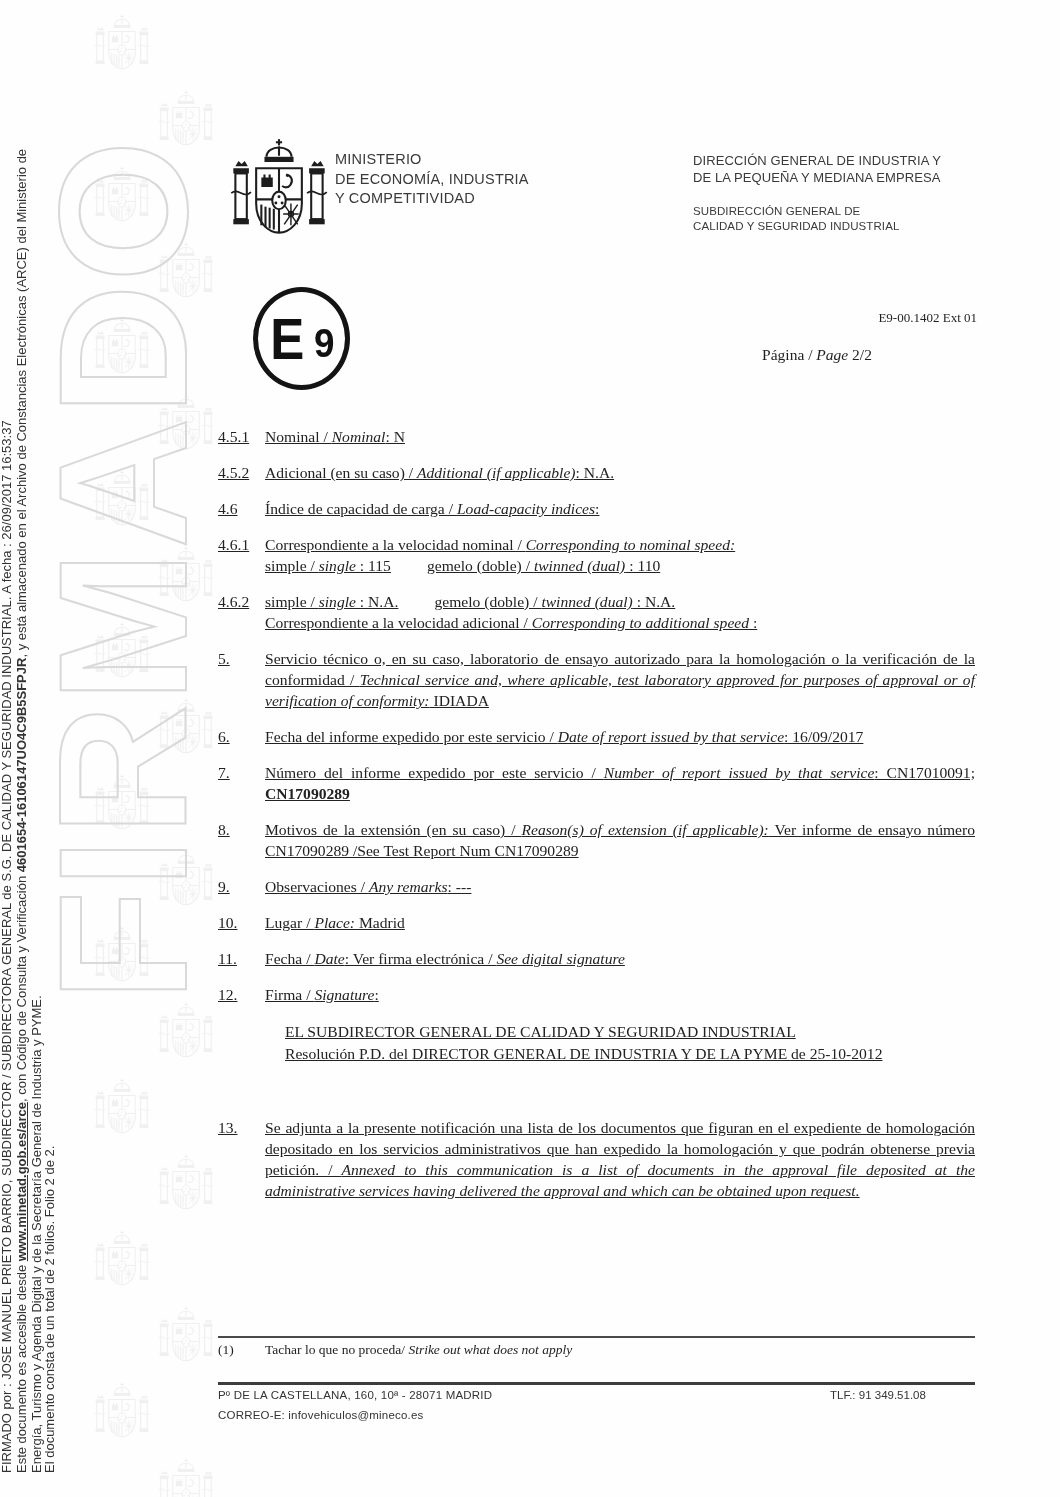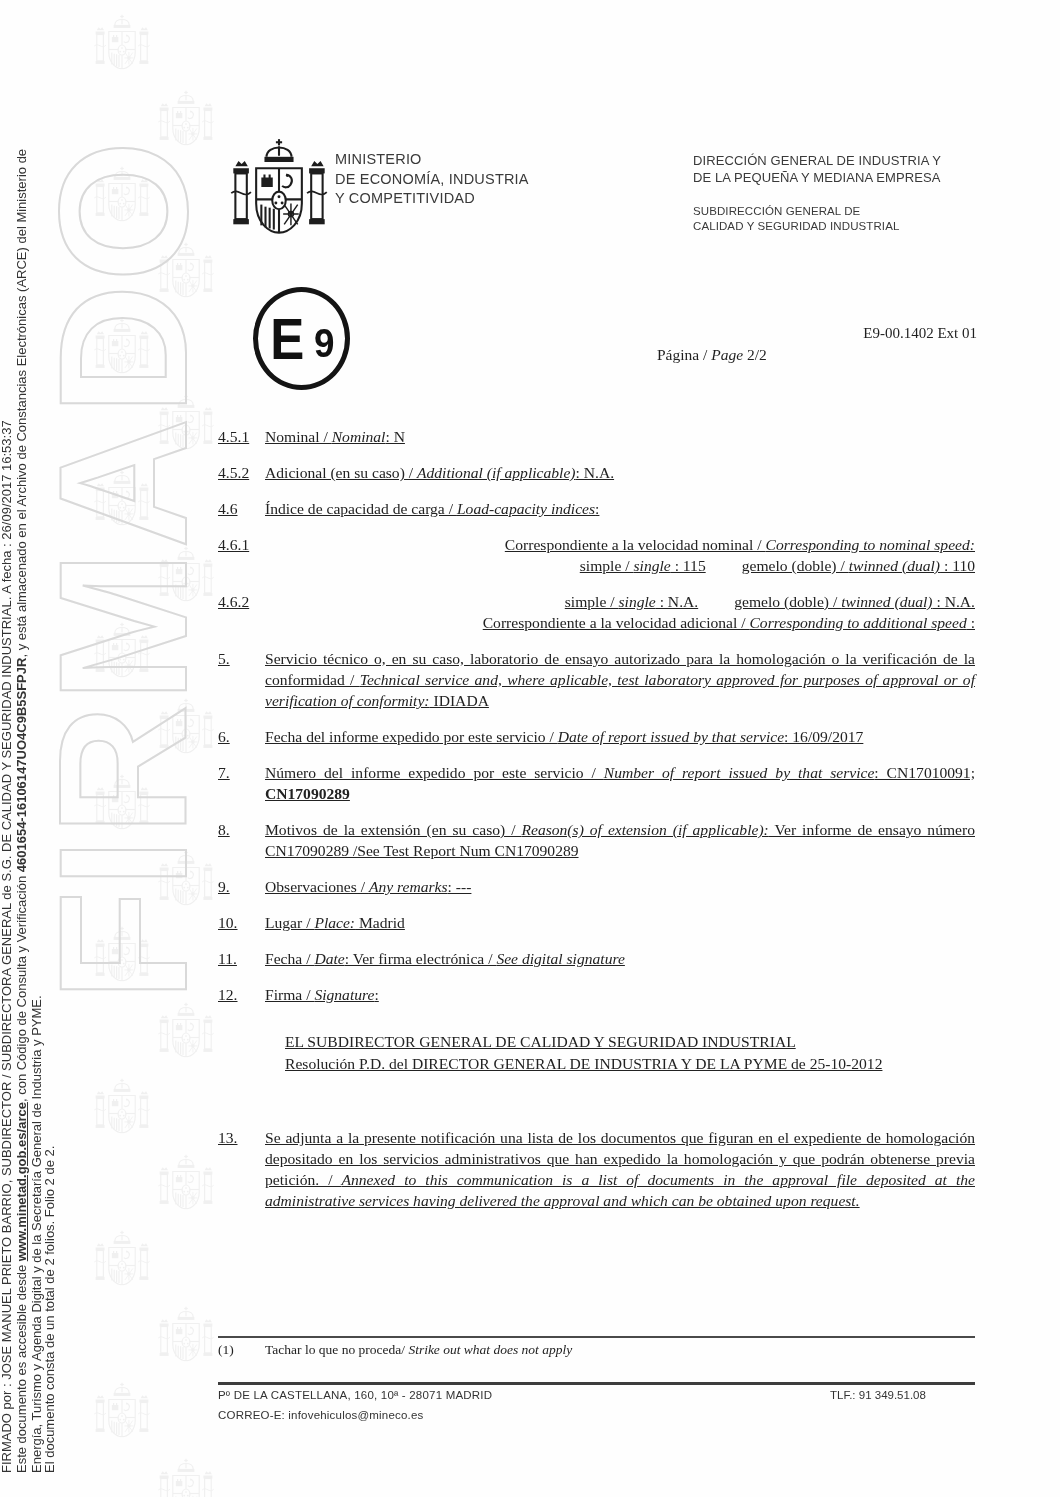--- a/index.html
+++ b/index.html
@@ -26,34 +26,34 @@
       font-size:13px;line-height:17px;color:#3a3a3a;white-space:pre-line;letter-spacing:.1px;}
   .sdg{position:absolute;left:693px;top:204px;font-family:"Liberation Sans", sans-serif;
        font-size:11.5px;line-height:15px;color:#3a3a3a;white-space:pre-line;letter-spacing:.1px;}
 
   .emark{position:absolute;left:253px;top:287px;width:87px;height:93px;border:5px solid #141414;
          border-radius:50%;display:flex;align-items:center;justify-content:center;color:#111;}
   .emark .e{font-family:"Liberation Sans", sans-serif;font-weight:600;font-size:58px;
             transform:scaleX(.88);line-height:1;}
   .emark .n9{font-family:"Liberation Sans", sans-serif;font-weight:600;font-size:40px;
              margin-left:7px;transform:translateY(4px) scaleX(.92);line-height:1;}
-  .ref{position:absolute;left:657px;top:325px;width:320px;text-align:right;font-size:15px;color:#1f1f1f;}
-  .page-ind{position:absolute;left:657px;top:346px;width:320px;text-align:left;font-size:15.5px;color:#1f1f1f;}
+  .ref{position:absolute;left:657px;top:310px;width:320px;text-align:right;font-size:13px;color:#1f1f1f;}
+  .page-ind{position:absolute;left:657px;top:346px;width:320px;text-align:center;font-size:15.5px;color:#1f1f1f;}
 
   
   .doc-body{position:absolute;left:218px;top:426px;width:757px;font-size:15.6px;color:#222;text-decoration:underline;}
   .item{display:flex;margin-bottom:15px;}
   .item .num{flex:0 0 47px;line-height:21px;}
   .item .content{flex:1;line-height:21px;text-align:justify;}
-  .item .content .line{text-align:right;}
+  .item .content .line{text-align:left;}
   .it{font-style:italic;}
   .bd{font-weight:bold;}
   .un{text-decoration:underline;}
   .tab{display:inline-block;width:36px;}
-  .sig-block{margin:26px 0 0 67px;line-height:21.5px;font-size:15.6px;}
+  .sig-block{margin:16px 0 0 67px;line-height:21.5px;font-size:15.6px;}
   .item-13{margin-top:53px;}
 
   
   .fn-rule{position:absolute;left:218px;top:1336px;width:757px;height:2px;background:#4a4a4a;}
   .footnote{position:absolute;left:218px;top:1342px;width:757px;display:flex;font-size:13.5px;color:#222;}
   .footnote .num{flex:0 0 47px;}
   .ft-rule{position:absolute;left:218px;top:1382px;width:757px;height:3px;background:#3d3d3d;}
   .footer-address{position:absolute;left:218px;top:1389px;font-family:"Liberation Sans", sans-serif;
                   font-size:11.5px;color:#333;letter-spacing:.2px;}
   .footer-phone{position:absolute;left:830px;top:1389px;width:145px;font-family:"Liberation Sans", sans-serif;

